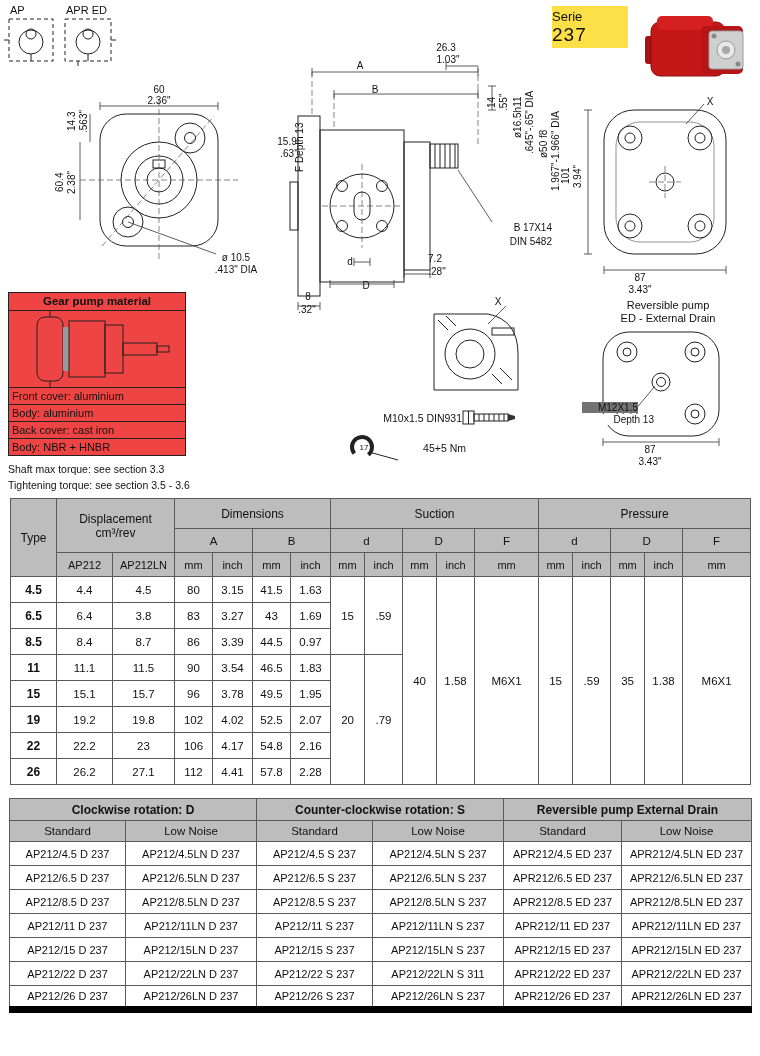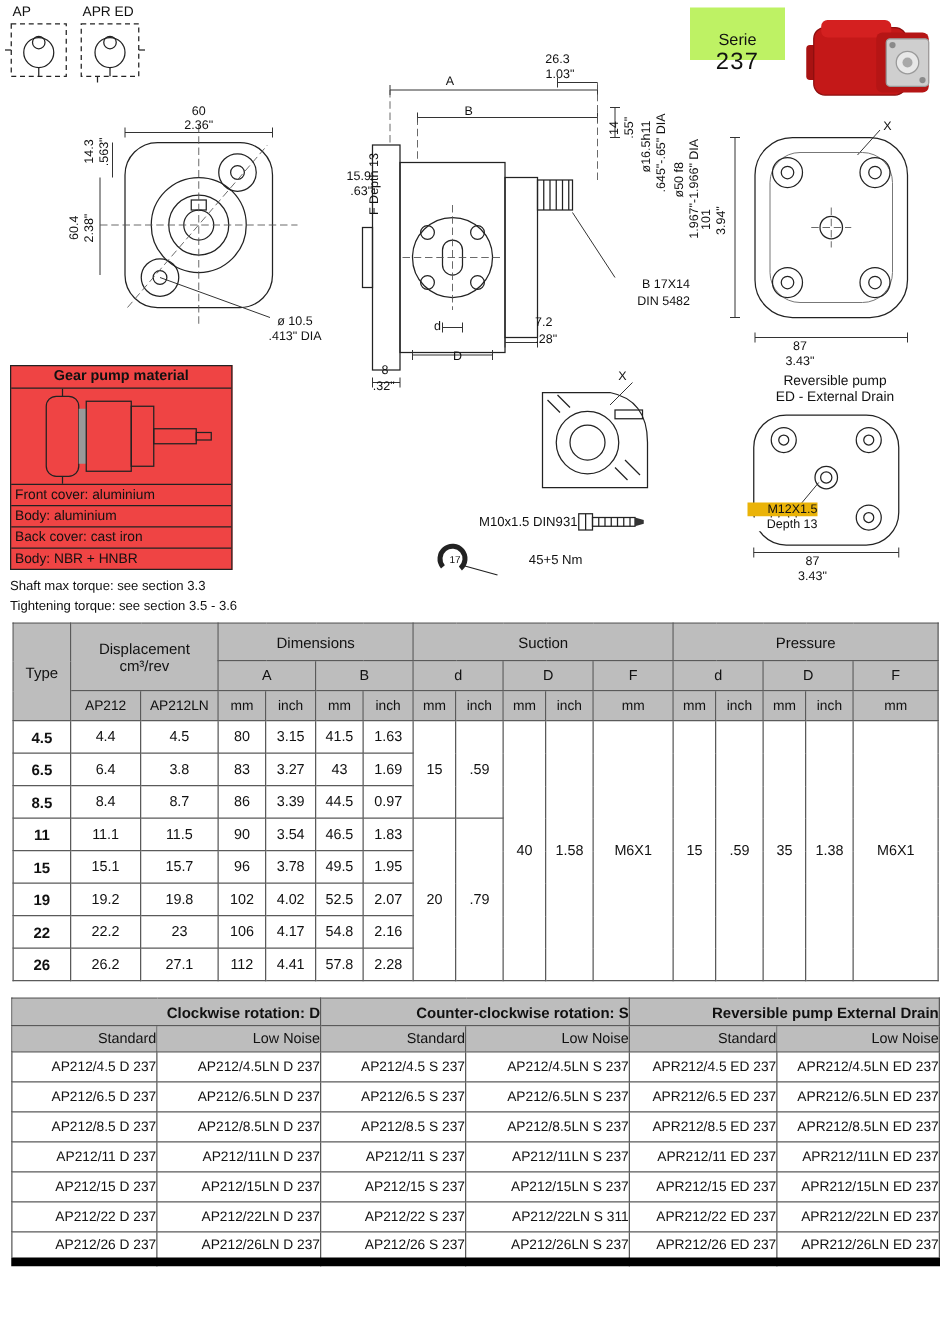--- a/index.html
+++ b/index.html
@@ -7,39 +7,39 @@
 .page{position:relative;width:760px;height:1056px;background:#fff;overflow:hidden}
 .draw{position:absolute;left:0;top:0;width:636px;height:497px}
 svg{position:absolute;overflow:visible}
 line,path,rect.o,circle.o{stroke:#222;stroke-width:1;fill:none}
 .dim{stroke:#333;stroke-width:0.8}
 .dash{stroke:#555;stroke-width:0.7;stroke-dasharray:6 3}
 .lab{position:absolute;font-size:10px;line-height:11px;text-align:center;white-space:nowrap;color:#111}
 .tl{text-align:right}
 .vlab{position:absolute;font-size:10px;writing-mode:vertical-rl;transform:rotate(180deg);text-align:center;white-space:nowrap;color:#111}
 .symwrap{position:absolute;font-size:11px}
-.serie{position:absolute;left:552px;top:6px;width:76px;height:42px;background:#bef264;text-align:center;padding-top:18px}
+.serie{position:absolute;left:552px;top:6px;width:76px;height:42px;background:#fde047;padding-top:3px}
 .serie .s1{font-size:13px}
 .serie .s2{font-size:19px;letter-spacing:1px}
 .matbox{position:absolute;left:8px;top:292px;width:178px;border:1px solid #222;background:#ef4444}
 .matbox .mb-title{font-weight:bold;font-size:11.5px;text-align:center;padding:2px 0 3px;border-bottom:1px solid #222}
 .matbox .mb-draw{height:76px;position:relative}
 .matbox .mb-row{font-size:11px;padding:2px 3px;border-top:1px solid #222}
 .notes{position:absolute;left:8px;top:461px;font-size:10.5px;line-height:16px}
 table{border-collapse:collapse;table-layout:fixed}
 .main-table{position:absolute;left:10px;top:498px;width:740px;border:1.5px solid #333}
 .main-table th,.main-table td{border:1px solid #5a5a5a;font-size:11.5px;text-align:center;padding:0;overflow:hidden}
 .main-table th{background:#bdbdbd;font-weight:normal}
 .main-table thead tr:nth-child(1) th{height:30px;font-size:12px}
 .main-table thead tr:nth-child(2) th{height:24px}
 .main-table thead tr:nth-child(3) th{height:24px;font-size:11px}
 .main-table td{height:26px;background:#fff}
 .main-table td.typ{font-weight:bold;font-size:12px}
 .order-table{position:absolute;left:9px;top:798px;width:742px;border:1px solid #333;border-bottom:7px solid #000}
-.order-table th,.order-table td{border:1px solid #5a5a5a;text-align:right;padding:0;overflow:hidden}
+.order-table th,.order-table td{border:1px solid #5a5a5a;text-align:center;padding:0;overflow:hidden}
 .order-table th{background:#bdbdbd}
 .order-table tr.gt th{font-size:12px;font-weight:bold;height:22px}
 .order-table tr.st th{font-size:11.5px;font-weight:normal;height:21px}
 .order-table td{height:24px;font-size:11px;background:#fff}
 </style>
 </head>
 <body>
 
 <div class="page">
 
@@ -256,21 +256,21 @@
       <circle cx="112" cy="26" r="4" class="o"></circle>
       <circle cx="44" cy="88" r="4" class="o"></circle>
       <circle cx="112" cy="88" r="4" class="o"></circle>
       <circle cx="78" cy="56" r="9" class="o"></circle>
       <circle cx="78" cy="56" r="4.5" class="o"></circle>
       <line x1="52" y1="84" x2="72" y2="60" class="dim"></line>
       <line x1="20" y1="116" x2="136" y2="116" class="dim"></line>
       <line x1="20" y1="112" x2="20" y2="120" class="dim"></line>
       <line x1="136" y1="112" x2="136" y2="120" class="dim"></line>
     </svg>
-    <div class="lab tl" style="left:598px;top:402px;width:56px;background:#eab308">M12X1.5</div>
+    <div class="lab tl" style="left:582px;top:402px;width:56px;background:#737373">M12X1.5</div>
     <div class="lab tl" style="left:598px;top:414px;width:56px;background:#fff">Depth 13</div>
     <div class="lab" style="left:620px;top:444px;width:60px">87</div>
     <div class="lab" style="left:618px;top:456px;width:64px">3.43"</div>
 
     <div class="matbox">
       <div class="mb-title">Gear pump material</div>
       <div class="mb-draw">
         <svg style="left:0;top:0" width="176" height="76">
           <rect x="28" y="6" width="26" height="64" rx="8" class="o" fill="#e8e8e8"></rect>
           <rect x="54" y="16" width="6" height="44" fill="#999"></rect>

